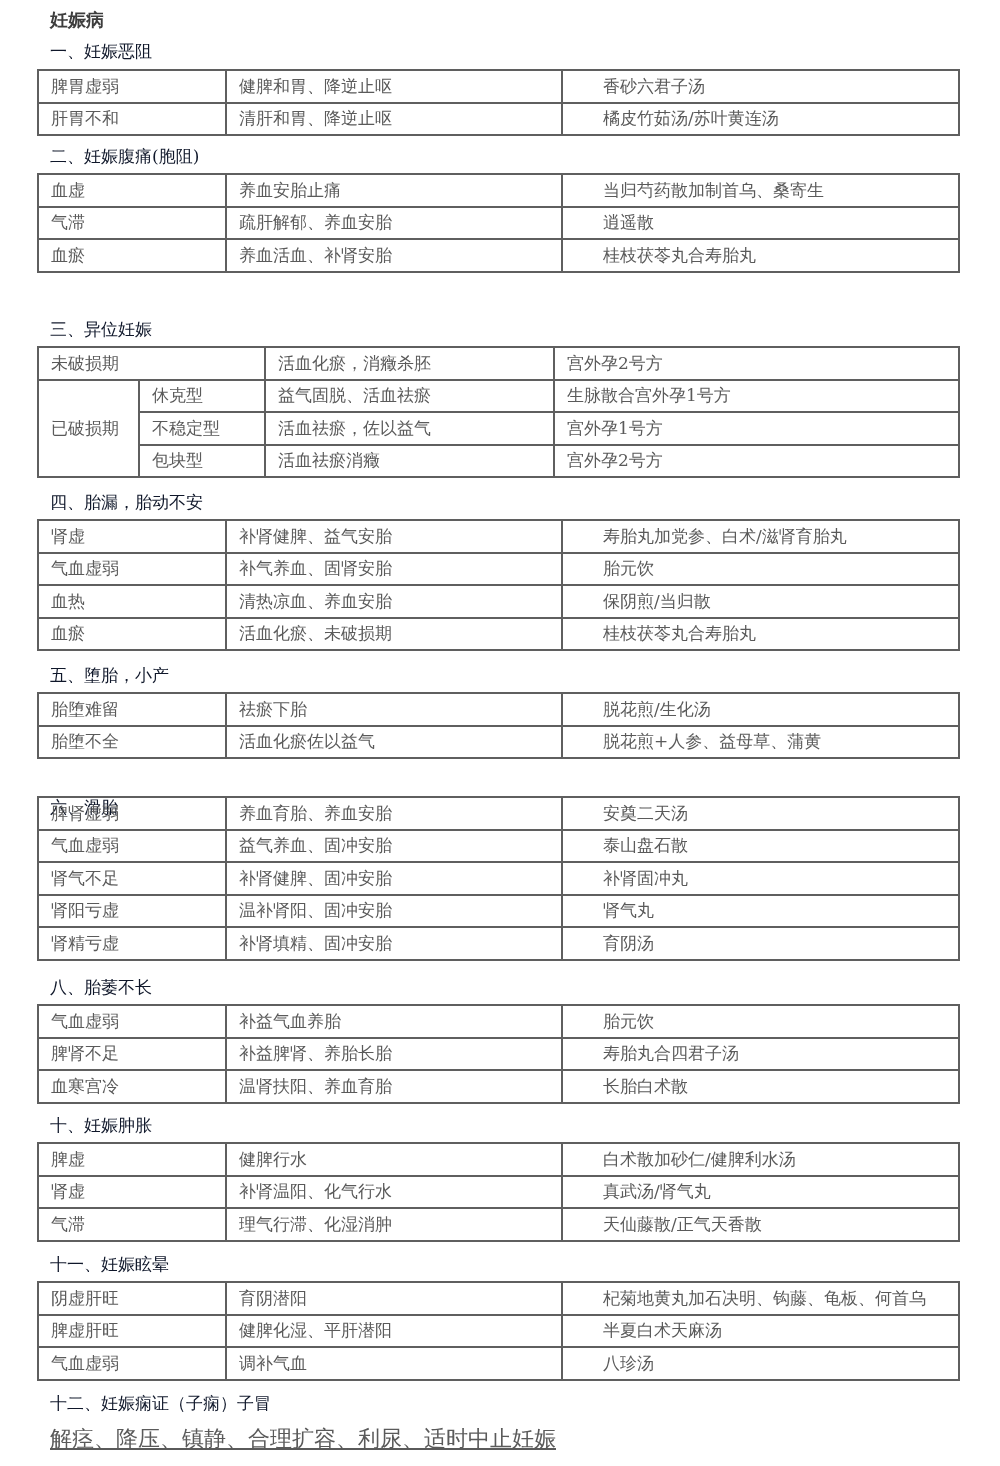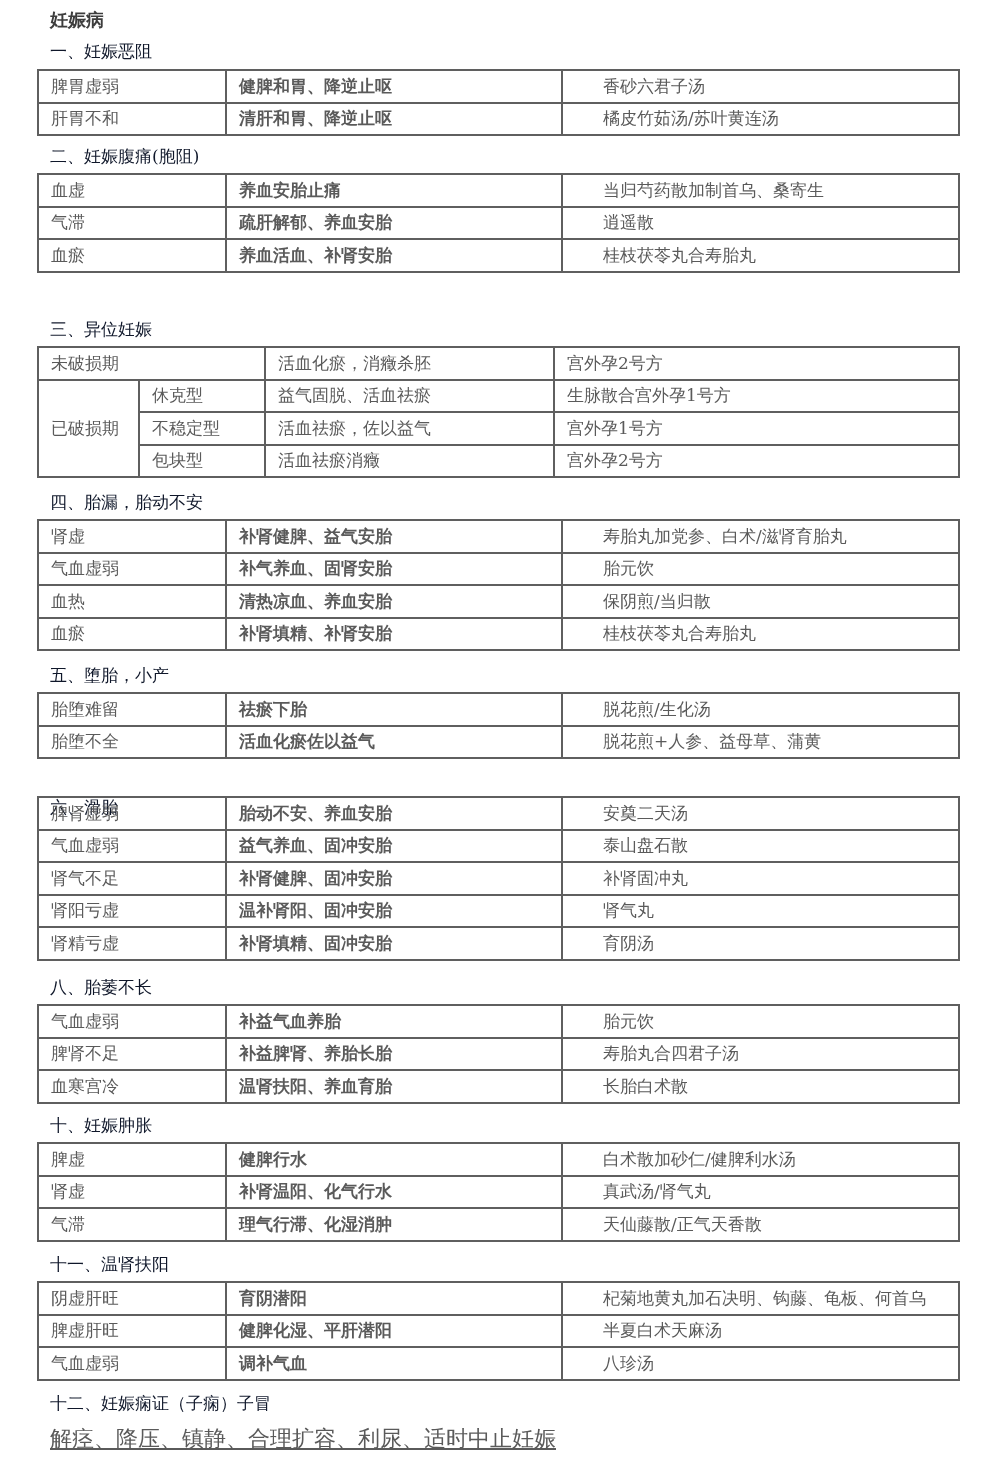--- a/index.html
+++ b/index.html
@@ -22,21 +22,21 @@
     position: absolute; left: 37px; width: 923px;
     border-collapse: collapse; table-layout: fixed;
   }
   td {
     border: 2px solid #5f5f5f;
     height: 30.5px; padding: 0 0 0 12px;
     font-size: 17px; color: #5a5a5a; white-space: nowrap;
     overflow: hidden; vertical-align: middle;
   }
   .c1 { width: 174px; }
-  .c2 { width: 322px; font-weight: bold; }
+  .c2 { width: 322px; }
   .c3 { width: auto; padding-left: 40px; }
   .para {
     position: absolute; left: 50px; top: 1424px;
     font-size: 22px; color: #5a5a5a; white-space: nowrap; text-decoration: underline;
   }
 </style>
 </head>
 <body>
 
 <div class="page">
@@ -126,21 +126,21 @@
       <td class="c2">补气养血、固肾安胎</td>
       <td class="c3">胎元饮</td>
     </tr>
     <tr>
       <td class="c1">血热</td>
       <td class="c2">清热凉血、养血安胎</td>
       <td class="c3">保阴煎/当归散</td>
     </tr>
     <tr>
       <td class="c1">血瘀</td>
-      <td class="c2">补肾填精、补肾安胎</td>
+      <td class="c2">活血化瘀、未破损期</td>
       <td class="c3">桂枝茯苓丸合寿胎丸</td>
     </tr>
   </tbody>
     </table>
 
   <div class="heading" style="top:664px">五、堕胎，小产</div>
   <table style="top:692px">
     <tbody>
         <tr>
       <td class="c1">胎堕难留</td>
@@ -153,21 +153,21 @@
       <td class="c3">脱花煎+人参、益母草、蒲黄</td>
     </tr>
   </tbody>
     </table>
 
   <div class="heading" style="top:796px">六、滑胎</div>
   <table style="top:796px">
     <tbody>
         <tr>
       <td class="c1">脾肾虚弱</td>
-      <td class="c2">胎动不安、养血安胎</td>
+      <td class="c2">养血育胎、养血安胎</td>
       <td class="c3">安奠二天汤</td>
     </tr>
     <tr>
       <td class="c1">气血虚弱</td>
       <td class="c2">益气养血、固冲安胎</td>
       <td class="c3">泰山盘石散</td>
     </tr>
     <tr>
       <td class="c1">肾气不足</td>
       <td class="c2">补肾健脾、固冲安胎</td>
@@ -221,21 +221,21 @@
       <td class="c3">真武汤/肾气丸</td>
     </tr>
     <tr>
       <td class="c1">气滞</td>
       <td class="c2">理气行滞、化湿消肿</td>
       <td class="c3">天仙藤散/正气天香散</td>
     </tr>
   </tbody>
     </table>
 
-  <div class="heading" style="top:1253px">十一、温肾扶阳</div>
+  <div class="heading" style="top:1253px">十一、妊娠眩晕</div>
   <table style="top:1281px">
     <tbody>
         <tr>
       <td class="c1">阴虚肝旺</td>
       <td class="c2">育阴潜阳</td>
       <td class="c3">杞菊地黄丸加石决明、钩藤、龟板、何首乌</td>
     </tr>
     <tr>
       <td class="c1">脾虚肝旺</td>
       <td class="c2">健脾化湿、平肝潜阳</td>

